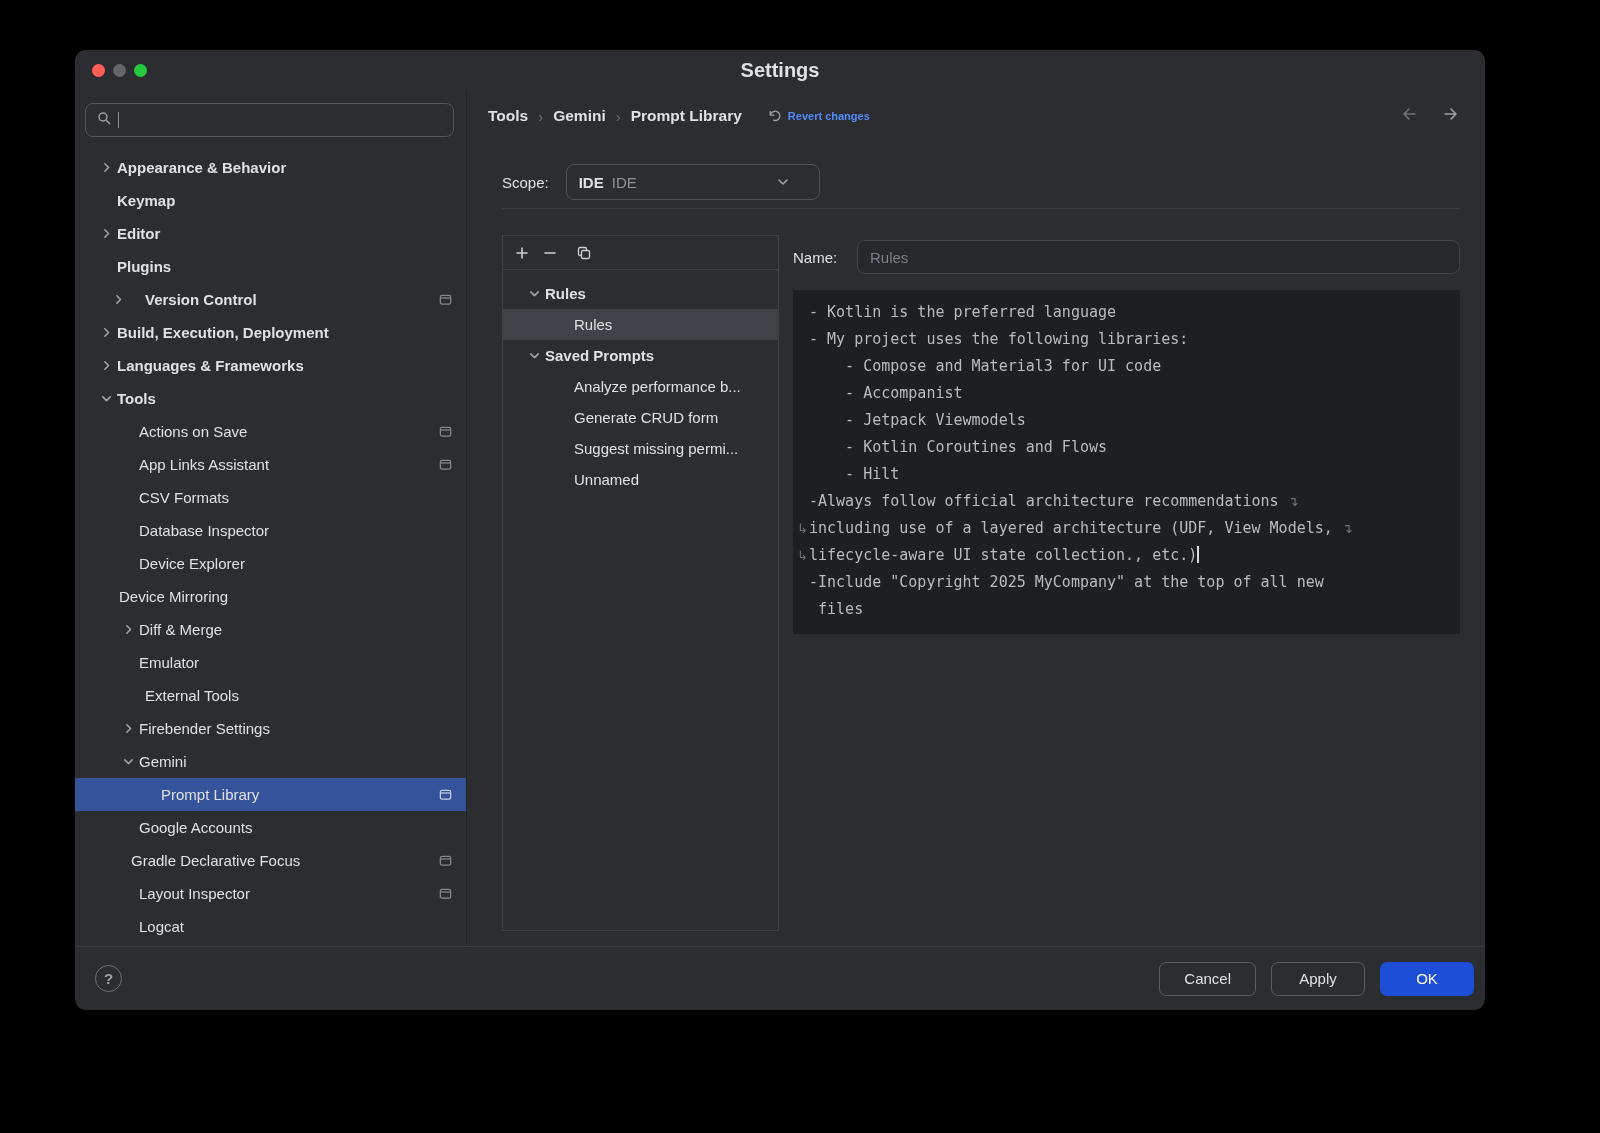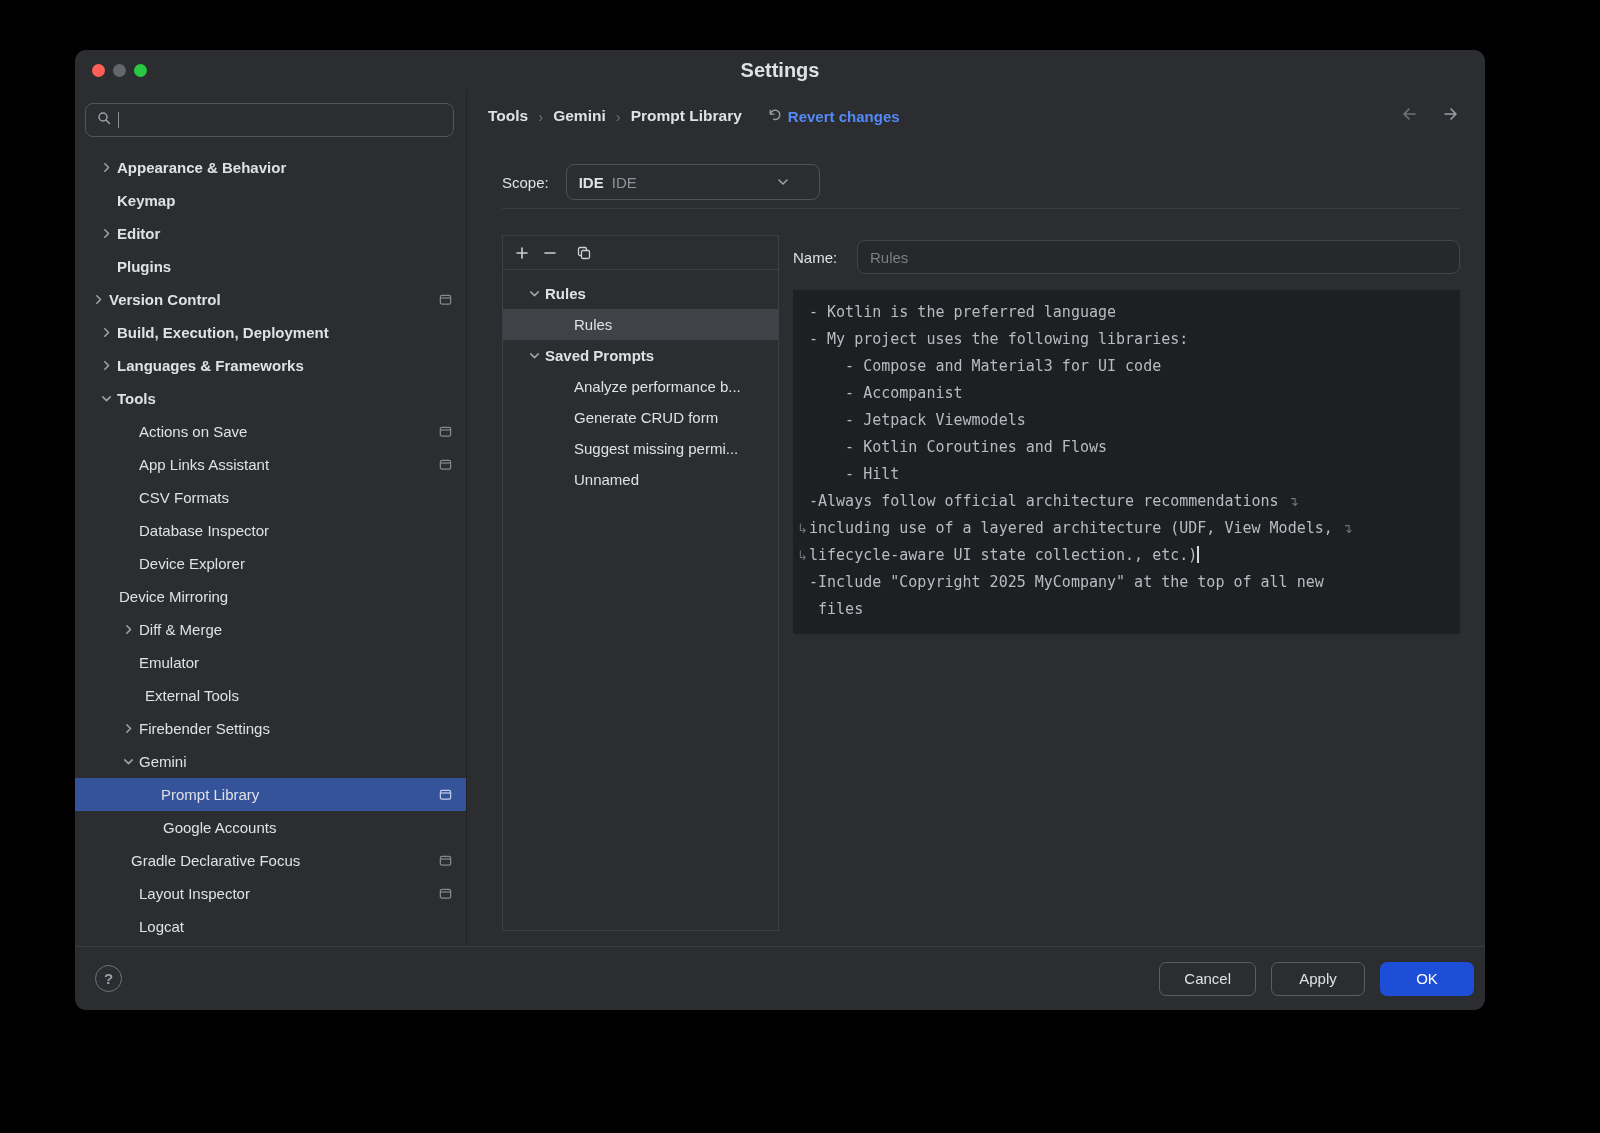--- a/index.html
+++ b/index.html
@@ -19,21 +19,21 @@
   .tree{margin-top:14px;flex:1;overflow:hidden;font-size:15px;color:#dfe1e5;}
   .side-row{height:33px;display:flex;align-items:center;cursor:default;}
   .side-row .chev{width:18px;height:16px;flex:none;display:inline-flex;align-items:center;}
   .side-row .lbl{white-space:nowrap;}
   .side-row.bold .lbl{font-weight:700;}
   .side-row.selected{background:#35539b;}
   .side-row .badge{margin-left:auto;margin-right:13px;display:inline-flex;}
   .content{flex:1;min-width:0;display:flex;flex-direction:column;padding:0 25px 0 21px;}
   .crumbs{margin-top:16px;display:flex;align-items:center;gap:10px;font-size:15.5px;font-weight:700;color:#dfe1e5;}
   .crumbs .sep{color:#6f737a;font-weight:400;font-size:15px;}
-  .revert{margin-left:14px;display:flex;align-items:center;gap:7px;color:#548af7;font-weight:600;font-size:15px;cursor:pointer;}
+  .revert{margin-left:14px;display:flex;align-items:center;gap:7px;color:#548af7;font-weight:600;font-size:11px;cursor:pointer;}
   .navs{margin-left:auto;display:flex;align-items:center;gap:22px;}
   .scope-row{margin:38px 0 0 14px;display:flex;align-items:center;}
   .scope-label{font-size:15px;color:#dfe1e5;margin-right:17px;}
   .dropdown{width:254px;height:36px;background:#2b2d30;border:1px solid #4e5157;border-radius:8px;
     display:flex;align-items:center;padding:0 28px 0 12px;gap:8px;font-size:15px;cursor:pointer;}
   .dd-key{font-weight:700;color:#dfe1e5;} .dd-val{color:#8f939a;} .dd-chev{margin-left:auto;display:inline-flex;}
   .divider{margin:8px 0 0 14px;border-top:1px solid #3a3c40;}
   .body-row{margin:26px 0 15px 14px;flex:1;min-height:0;display:flex;}
   .list-panel{width:277px;flex:none;border:1px solid #3e4043;display:flex;flex-direction:column;}
   .panel-toolbar{height:34px;flex:none;display:flex;align-items:center;padding:0 5px;border-bottom:1px solid #3e4043;}
@@ -109,21 +109,21 @@
               <svg width="15" height="15" viewBox="0 0 16 16">
                 <path d="M6.2 4l4 4-4 4" fill="none" stroke="#9da0a8" stroke-width="1.7" stroke-linecap="round" stroke-linejoin="round"></path>
               </svg>
             </span>
             <span class="lbl">Editor</span>
           </div>
           <div class="side-row bold" style="padding-left: 24px;">
             <span class="chev"></span>
             <span class="lbl">Plugins</span>
           </div>
-          <div class="side-row bold" style="padding-left: 16px;">
+          <div class="side-row bold" style="padding-left: 36px; gap: 16px;">
             <span class="chev">
               <svg width="15" height="15" viewBox="0 0 16 16">
                 <path d="M6.2 4l4 4-4 4" fill="none" stroke="#9da0a8" stroke-width="1.7" stroke-linecap="round" stroke-linejoin="round"></path>
               </svg>
             </span>
             <span class="lbl">Version Control</span>
             <span class="badge">
               <svg width="15" height="15" viewBox="0 0 16 16">
                 <rect x="2.5" y="3.5" width="11" height="9.5" rx="1.8" fill="none" stroke="#87898e" stroke-width="1.3"></rect>
                 <path d="M2.5 6.4h11" stroke="#87898e" stroke-width="1.3"></path>
@@ -225,21 +225,21 @@
           <div class="side-row selected" style="padding-left: 68px;">
             <span class="chev"></span>
             <span class="lbl">Prompt Library</span>
             <span class="badge">
               <svg width="15" height="15" viewBox="0 0 16 16">
                 <rect x="2.5" y="3.5" width="11" height="9.5" rx="1.8" fill="none" stroke="#c3cfe8" stroke-width="1.3"></rect>
                 <path d="M2.5 6.4h11" stroke="#c3cfe8" stroke-width="1.3"></path>
               </svg>
             </span>
           </div>
-          <div class="side-row" style="padding-left: 46px; gap: 24px;">
+          <div class="side-row" style="padding-left: 46px;">
             <span class="chev"></span>
             <span class="lbl">Google Accounts</span>
           </div>
           <div class="side-row" style="padding-left: 38px;">
             <span class="chev"></span>
             <span class="lbl">Gradle Declarative Focus</span>
             <span class="badge">
               <svg width="15" height="15" viewBox="0 0 16 16">
                 <rect x="2.5" y="3.5" width="11" height="9.5" rx="1.8" fill="none" stroke="#87898e" stroke-width="1.3"></rect>
                 <path d="M2.5 6.4h11" stroke="#87898e" stroke-width="1.3"></path>

